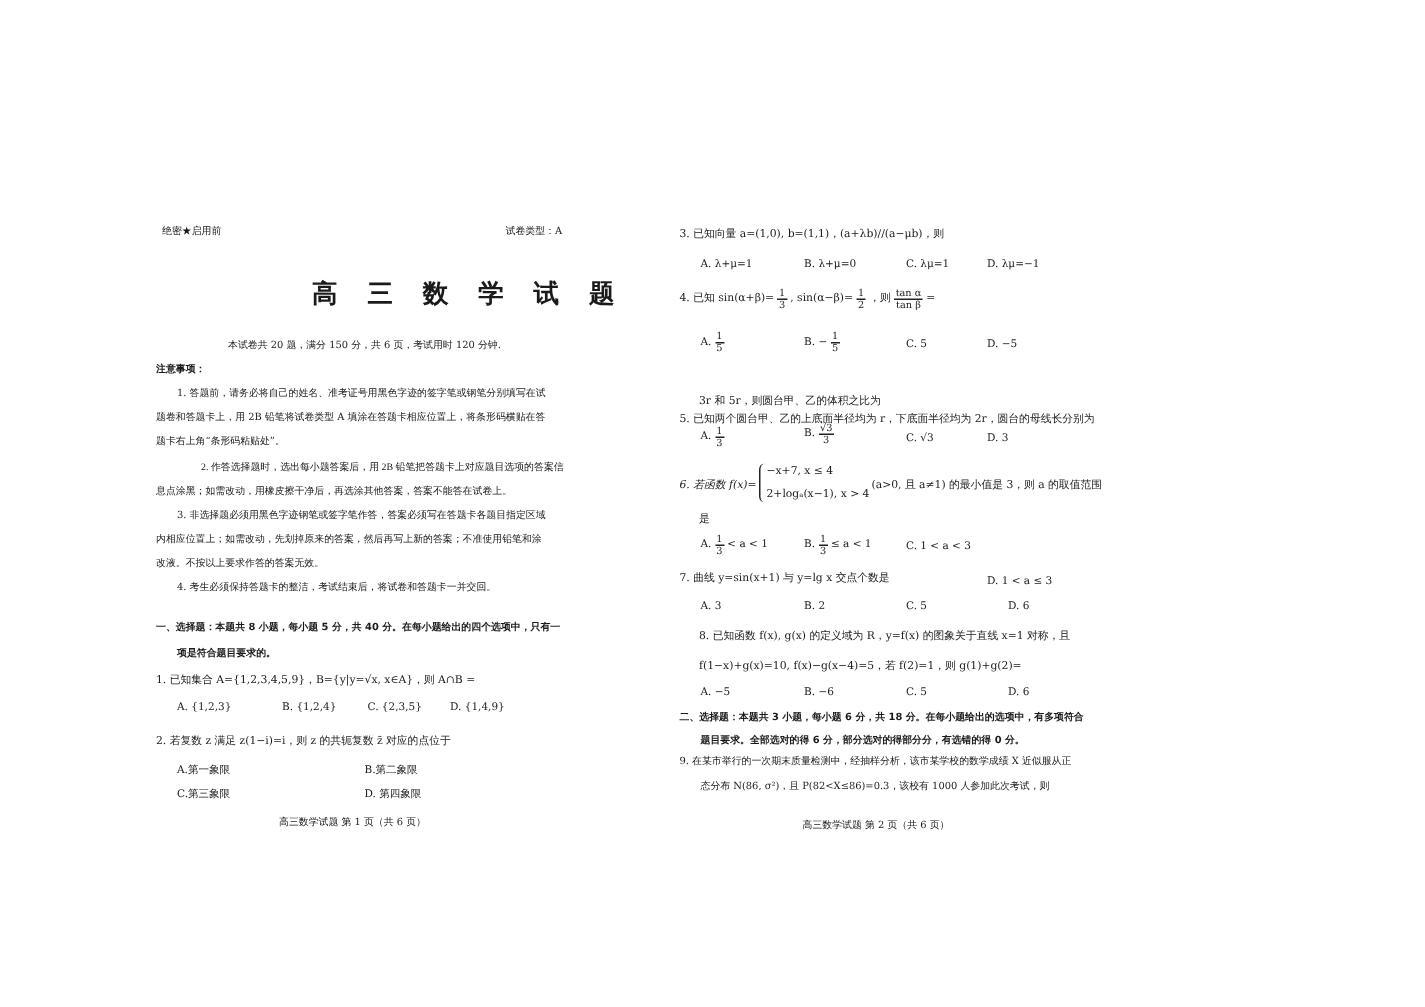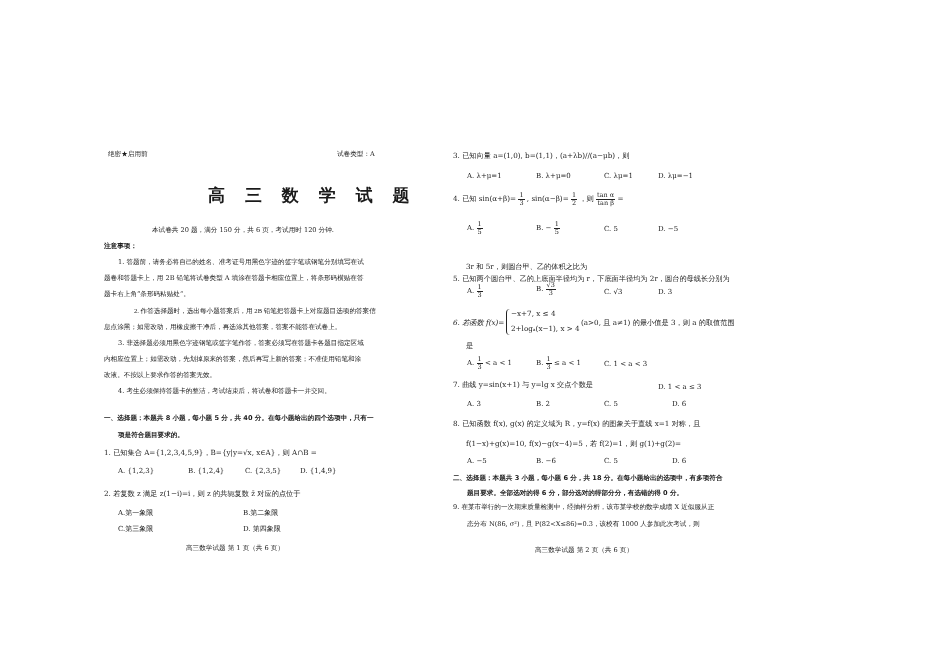--- a/index.html
+++ b/index.html
@@ -113,21 +113,21 @@
   </div>
   <div class="opt" style="left:164px;top:360px;">C.  1 &lt; a &lt; 3</div>
   <div class="opt" style="left:218px;top:363px;margin-top:20px;">D.  1 &lt; a ≤ 3</div>
 
   <div class="abs s7" style="left:13px;top:380px;">7. 曲线 y=sin(x+1) 与 y=lg x 交点个数是</div>
   <div class="opt" style="left:27px;top:400px;">A. 3</div>
   <div class="opt" style="left:96px;top:400px;">B. 2</div>
   <div class="opt" style="left:164px;top:400px;">C. 5</div>
   <div class="opt" style="left:232px;top:400px;">D. 6</div>
 
-  <div class="abs s7" style="left:13px;top:419px;">8. 已知函数 f(x), g(x) 的定义域为 R，y=f(x) 的图象关于直线 x=1 对称，且</div>
+  <div class="abs s7" style="left:26px;top:419px;">8. 已知函数 f(x), g(x) 的定义域为 R，y=f(x) 的图象关于直线 x=1 对称，且</div>
   <div class="abs s7" style="left:26px;top:439px;">f(1−x)+g(x)=10, f(x)−g(x−4)=5，若 f(2)=1，则 g(1)+g(2)=</div>
   <div class="opt" style="left:27px;top:457px;">A.  −5</div>
   <div class="opt" style="left:96px;top:457px;">B.  −6</div>
   <div class="opt" style="left:164px;top:457px;">C.  5</div>
   <div class="opt" style="left:232px;top:457px;">D.  6</div>
 
   <div class="abs s65 bold" style="left:13px;top:474px;">二、选择题：本题共 3 小题，每小题 6 分，共 18 分。在每小题给出的选项中，有多项符合</div>
   <div class="abs s65 bold" style="left:27px;top:489px;">题目要求。全部选对的得 6 分，部分选对的得部分分，有选错的得 0 分。</div>
 
   <div class="abs s65" style="left:13px;top:503px;">9. 在某市举行的一次期末质量检测中，经抽样分析，该市某学校的数学成绩 X 近似服从正</div>

